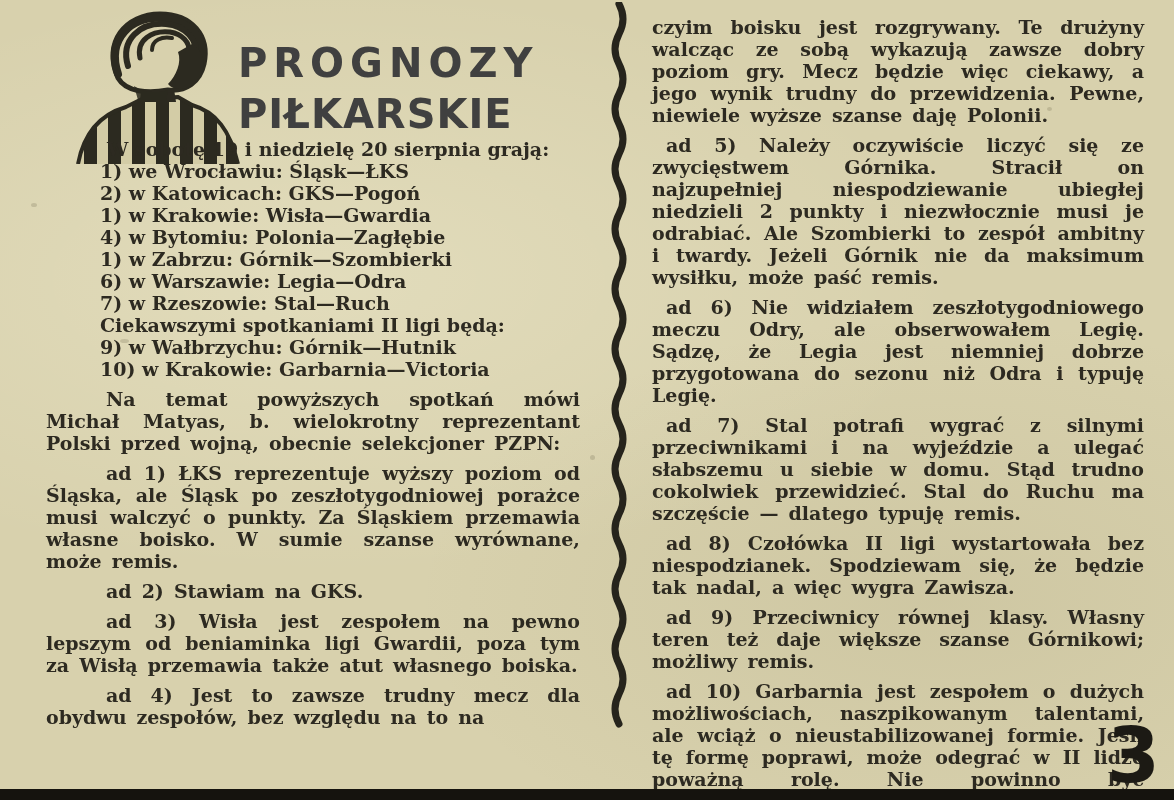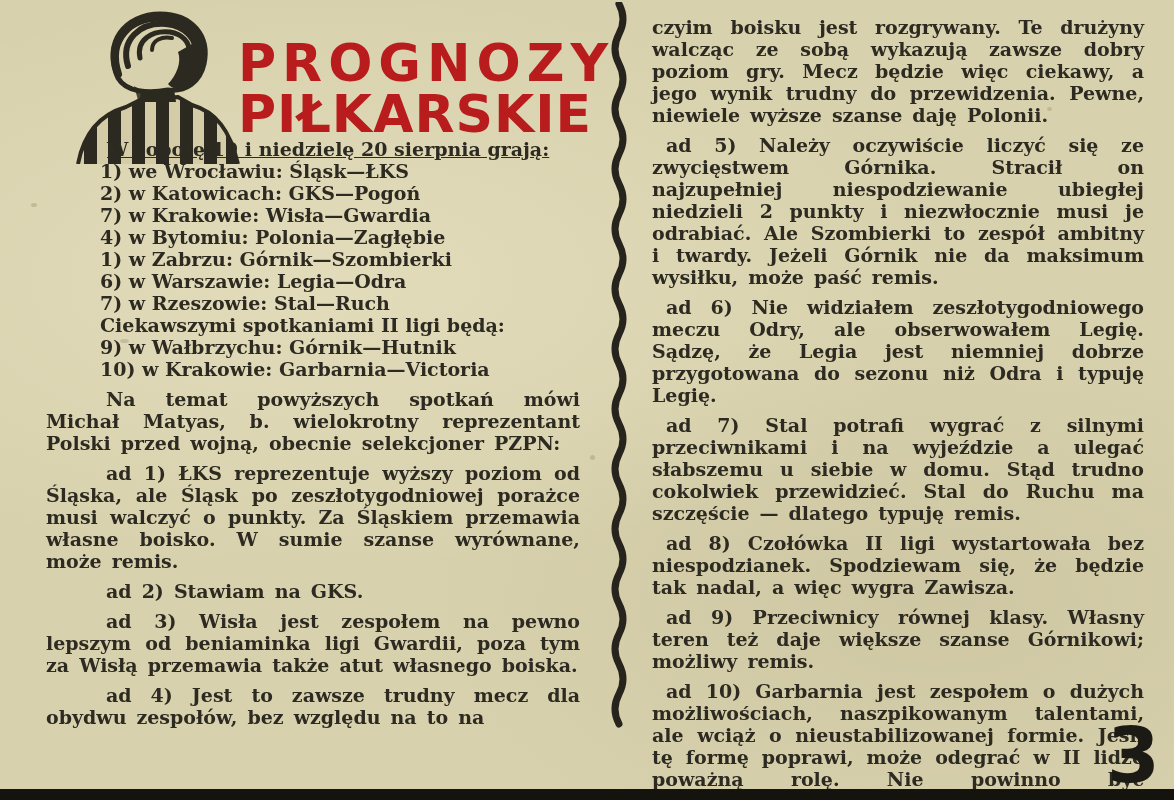--- a/index.html
+++ b/index.html
@@ -12,31 +12,31 @@
     font-family:"DejaVu Serif", serif;
     color:#2d2a21;
   }
   .speck{position:absolute;background:rgba(70,65,45,.18);border-radius:50%;pointer-events:none;}
 
   
   .illustration{position:absolute;left:68px;top:8px;width:180px;height:156px;}
   .title{
     position:absolute;left:238px;top:38px;
     font-family:"DejaVu Sans", sans-serif;font-weight:bold;
-    font-size:52px;line-height:51px;color:#b91c1c;
+    font-size:40px;line-height:51px;color:#404040;
   }
   .title .t1{letter-spacing:6px;}
   .title .t2{letter-spacing:1px;}
 
   .col-left{
     position:absolute;left:38px;top:138px;width:550px;
     font-size:19px;line-height:22px;font-weight:bold;
   }
   .list-block{margin-left:62px;}
-  .intro-line{text-indent:7px;text-decoration:underline;}
+  .intro-line{text-indent:7px;}
   .match-line{white-space:nowrap;}
   .col-left p, .col-right p{
     margin:8px;text-align:justify;word-spacing:.18em;
   }
   .col-left p{text-indent:60px;}
 
   
   .divider{position:absolute;left:606px;top:2px;width:26px;height:726px;}
 
   
@@ -101,21 +101,21 @@
 <div class="title">
   <div class="t1">PROGNOZY</div>
   <div class="t2">PIŁKARSKIE</div>
 </div>
 
 <div class="col-left">
   <div class="list-block">
     <div class="intro-line">W sobotę 19 i niedzielę 20 sierpnia grają:</div>
     <div class="match-line">1) we Wrocławiu: Śląsk—ŁKS</div>
     <div class="match-line">2) w Katowicach: GKS—Pogoń</div>
-    <div class="match-line">7) w Krakowie: Wisła—Gwardia</div>
+    <div class="match-line">1) w Krakowie: Wisła—Gwardia</div>
     <div class="match-line">4) w Bytomiu: Polonia—Zagłębie</div>
     <div class="match-line">1) w Zabrzu: Górnik—Szombierki</div>
     <div class="match-line">6) w Warszawie: Legia—Odra</div>
     <div class="match-line">7) w Rzeszowie: Stal—Ruch</div>
     <div class="match-line">Ciekawszymi spotkaniami II ligi będą:</div>
     <div class="match-line">9) w Wałbrzychu: Górnik—Hutnik</div>
     <div class="match-line">10) w Krakowie: Garbarnia—Victoria</div>
   </div>
   <p>Na temat powyższych spotkań mówi Michał Matyas,  b. wielokrotny reprezentant Polski przed wojną,  obecnie selekcjoner PZPN:</p>
   <p>ad 1) ŁKS reprezentuje wyższy poziom od Śląska, ale Śląsk po zeszłotygodniowej porażce musi walczyć o punkty. Za Śląskiem przemawia własne boisko. W sumie szanse wyrównane, może remis.</p>

